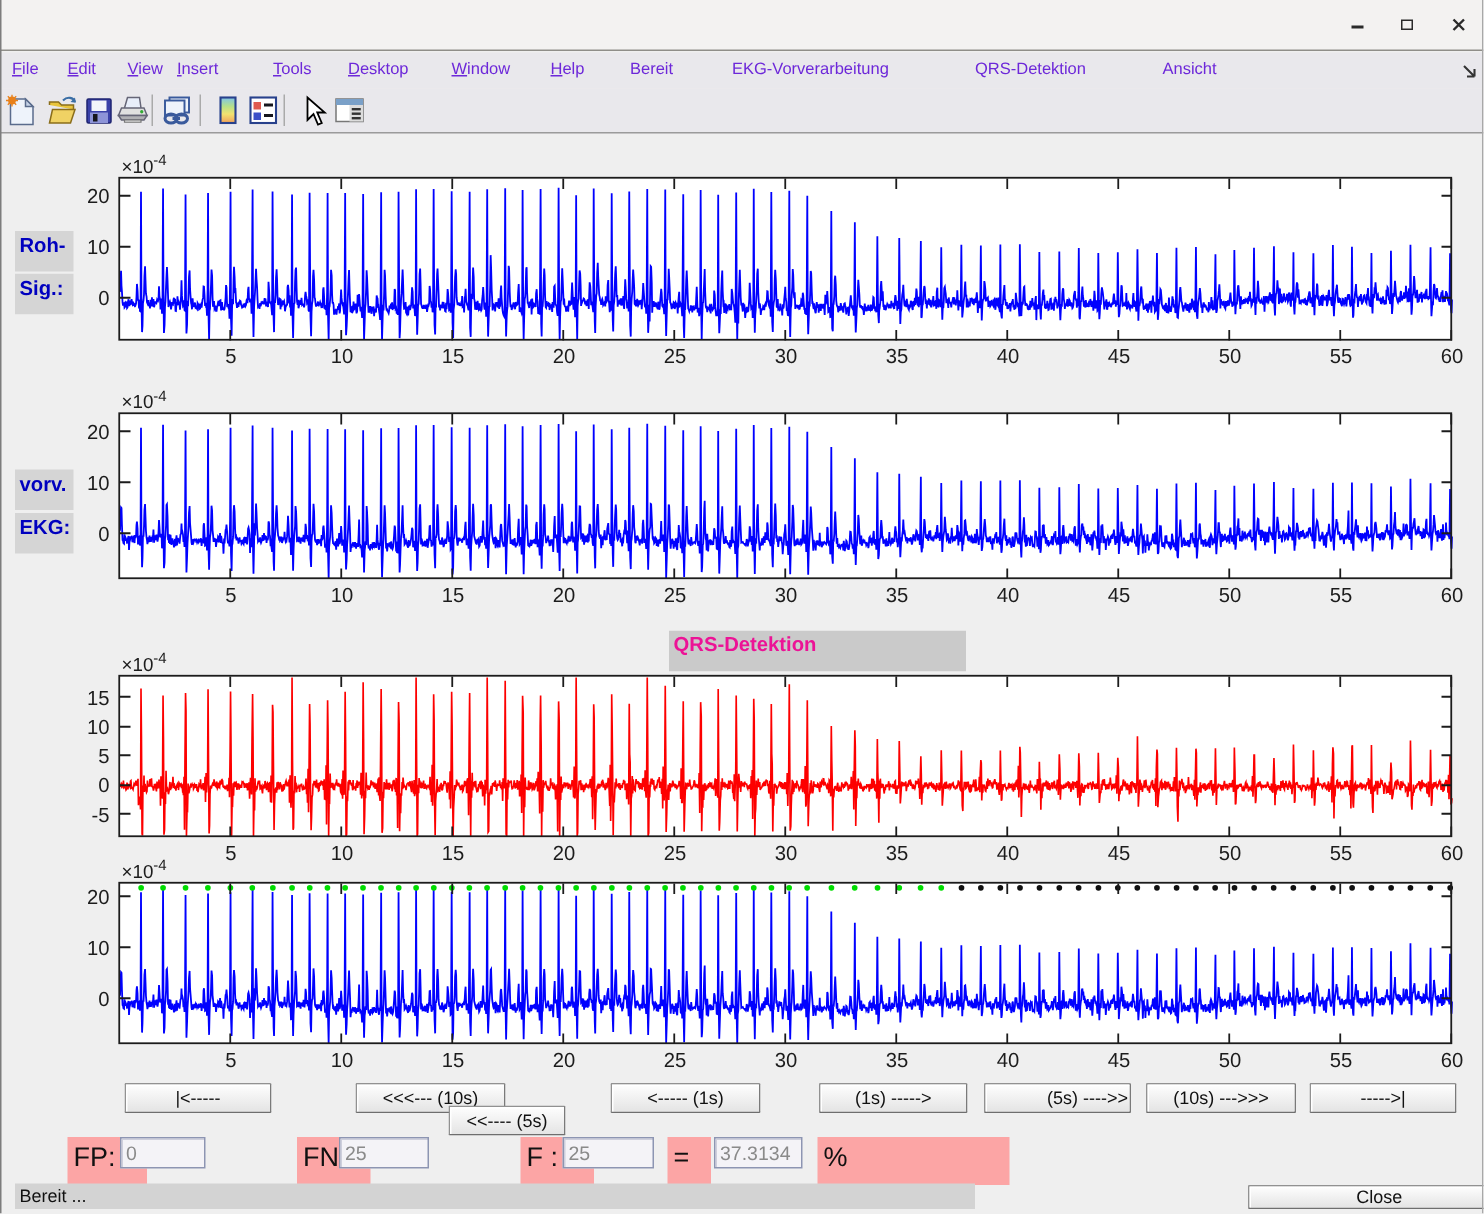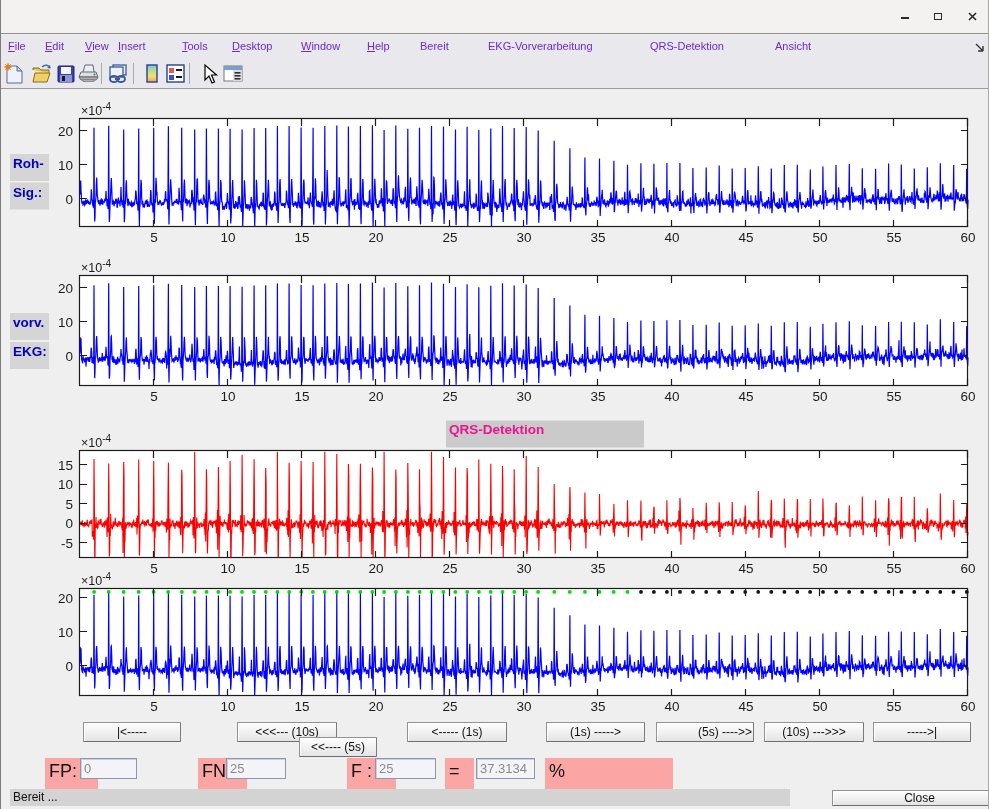--- a/index.html
+++ b/index.html
@@ -7,21 +7,21 @@
 .title { position:absolute; top:8px; left:0; width:100%; text-align:center; font-size:13px; font-weight:bold; color:#1a1a1a; }
 .winbtn { position:absolute; top:0; }
 .menubar { position:absolute; left:0; top:35px; width:989px; height:24px; background:#e9e8ec; }
 .menubar span { position:absolute; top:5px; font-size:11px; color:#6d28d9; }
 .toolbar { position:absolute; left:0; top:59px; width:989px; height:30px; background:#e9e8ec; border-bottom:1px solid #9b9b9b; }
 .tsep { position:absolute; top:4px; width:1px; height:21px; background:#aaa; }
 .figsvg { position:absolute; left:0; top:90px; }
 .btn { position:absolute; top:722px; height:20px; background:linear-gradient(#fefefe,#e4e4e4); border:1px solid #919191; border-bottom-color:#6e6e6e; border-right-color:#7a7a7a; border-radius:1px; box-shadow:inset 1px 1px 0 #ffffff; font-size:12px; color:#111; text-align:center; line-height:18px; }
 .flabel { position:absolute; top:758px; height:32px; background:#fca5a5; font-size:18px; color:#111; padding:3px 0 0 4px; }
 .finput { position:absolute; top:758px; height:21px; background:#f4f3f7; border:1px solid #8d95b2; box-shadow:inset 1px 1px 0 rgba(90,100,140,0.25); font-size:13px; color:#8a8a8a; padding:2px 0 0 3px; }
-.statusbar { position:absolute; left:10px; top:789px; width:780px; height:17px; background:#d3d3d3; font-size:12px; color:#111; padding:1px 0 0 3px; }
+.statusbar { position:absolute; left:10px; top:789px; width:640px; height:17px; background:#d3d3d3; font-size:12px; color:#111; padding:1px 0 0 3px; }
 </style></head><body>
 <div style="position:absolute;left:0;top:0;width:1px;height:809px;background:#7d7d7d;z-index:50"></div>
 <div style="position:absolute;left:988px;top:0;width:1px;height:809px;background:#a8a8a8;z-index:50"></div>
 <div class="titlebar">
  <div class="winbtn" style="left:901px;top:17px;width:8px;height:2px;background:#2a2a2a;"></div>
  <div class="winbtn" style="left:934px;top:13px;width:8px;height:7px;border:1.5px solid #2a2a2a;"></div>
  <svg class="winbtn" style="left:968px;top:12px" width="9" height="9">
       <path d="M1,1L8,8M8,1L1,8" stroke="#2a2a2a" stroke-width="1.6"></path>
     </svg>
 </div>

